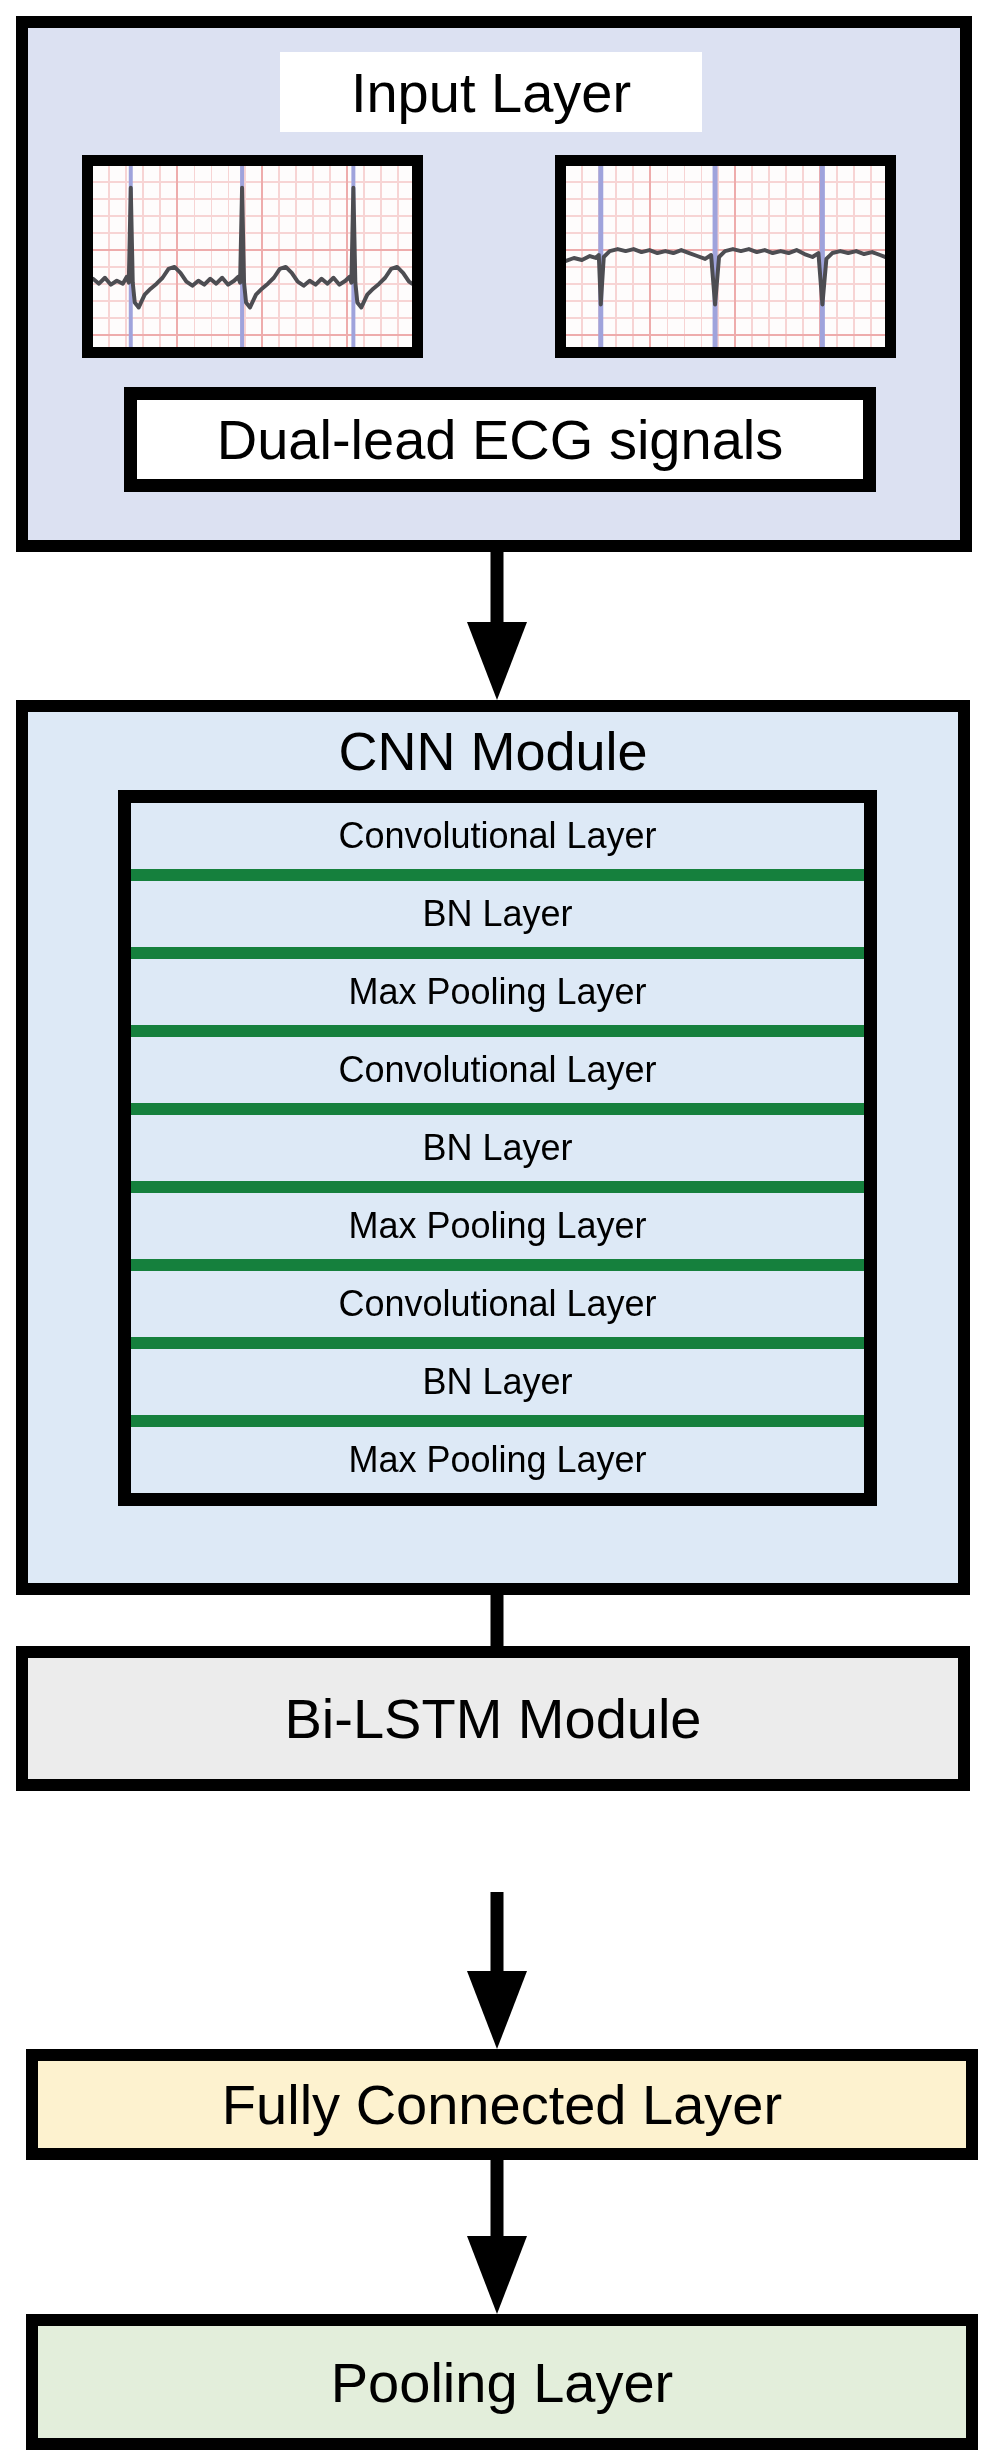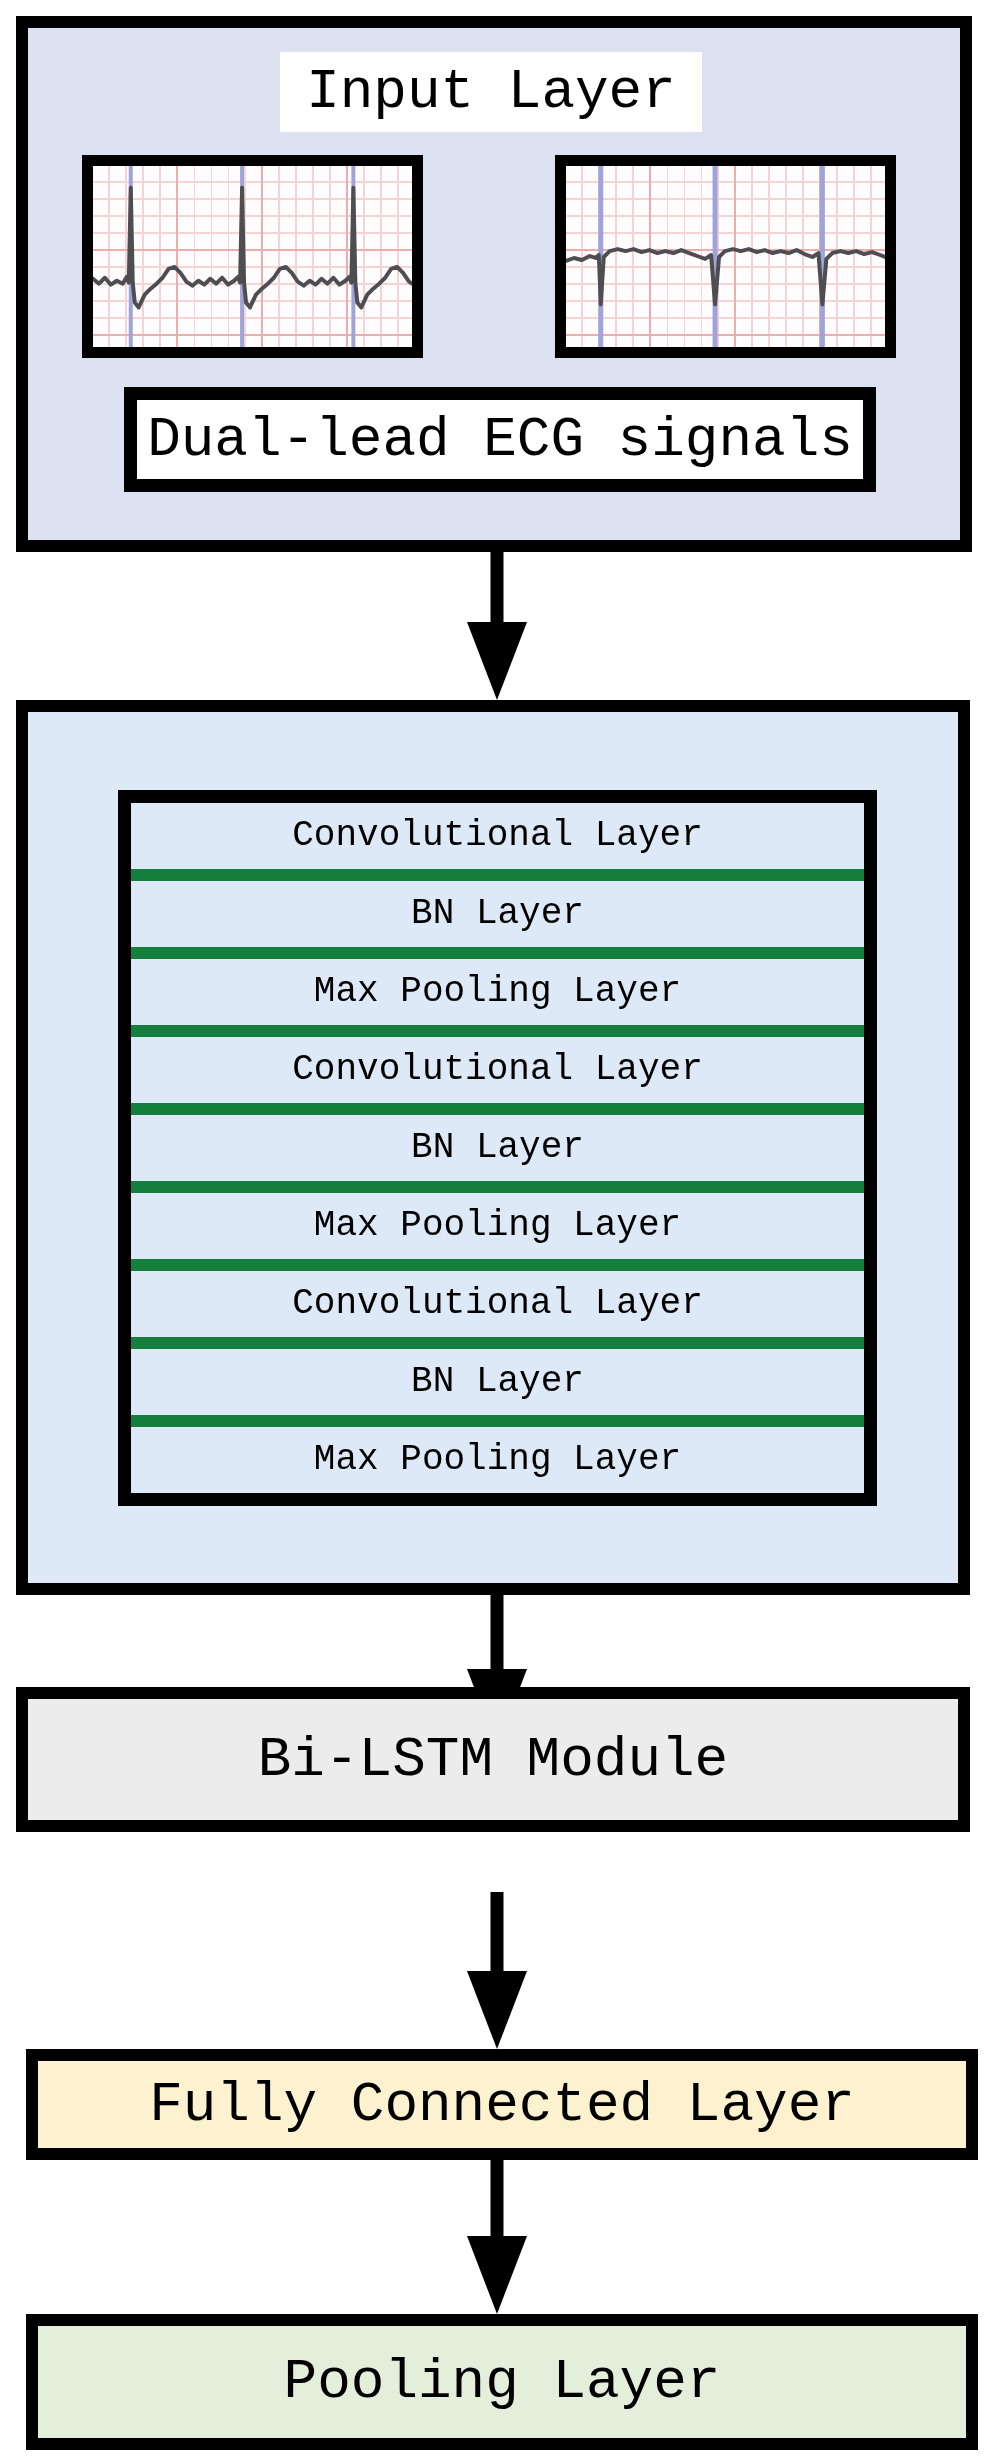--- a/index.html
+++ b/index.html
@@ -1,27 +1,27 @@
 <!DOCTYPE html>
 <html><head>
 <meta charset="utf-8">
 <style>
   html,body { margin:0; padding:0; background:#ffffff; }
   .canvas {
     position:relative; width:990px; height:2462px; background:#ffffff;
-    font-family:Liberation Mono, monospace; color:#000;
+    font-family:Liberation Sans, sans-serif; color:#000;
   }
   .abs { position:absolute; box-sizing:border-box; }
   .center { display:flex; align-items:center; justify-content:center; }
 
   
   .flowbox { position:absolute; box-sizing:border-box; border:12px solid #000; }
   #input-box  { left:16px;  top:16px;   width:956px; height:536px; background:#dce1f2; }
   #cnn-box    { left:16px;  top:700px;  width:954px; height:895px; background:#dde9f6; }
-  #bilstm-box { left:16px;  top:1687px; width:954px; height:145px; background:#ececec; font-size:56px; }
+  #bilstm-box { left:16px;  top:1646px; width:954px; height:145px; background:#ececec; font-size:56px; }
   #fc-box     { left:26px;  top:2049px; width:952px; height:111px; background:#fdf2cf; font-size:56px; }
   #output-box { left:26px;  top:2314px; width:952px; height:136px; background:#e3eedb; font-size:56px; }
 
   
   #input-title { left:252px; top:24px; width:422px; height:80px; background:#ffffff; font-size:56px; }
   .ecg-frame  { top:127px; width:341px; height:203px; border:11px solid #000; background:#fefcfc; overflow:hidden; }
   #ecg-left   { left:54px; }
   #ecg-right  { left:527px; }
   .ecg-paper {
     position:absolute; inset:0;
@@ -98,20 +98,21 @@
       <span>Dual-lead ECG signals</span>
     </div>
   </div>
 
   <div id="arrow-1" class="arrow">
     <div class="shaft"></div>
     <div class="head"></div>
   </div>
 
   <div id="cnn-box" class="flowbox">
+    <div class="cnn-title center">CNN Module</div>
     <div id="cnn-stack" class="abs">
         <div class="cnn-row">Convolutional Layer</div>
         <div class="cnn-row">BN Layer</div>
         <div class="cnn-row">Max Pooling Layer</div>
         <div class="cnn-row">Convolutional Layer</div>
         <div class="cnn-row">BN Layer</div>
         <div class="cnn-row">Max Pooling Layer</div>
         <div class="cnn-row">Convolutional Layer</div>
         <div class="cnn-row">BN Layer</div>
         <div class="cnn-row">Max Pooling Layer</div>

